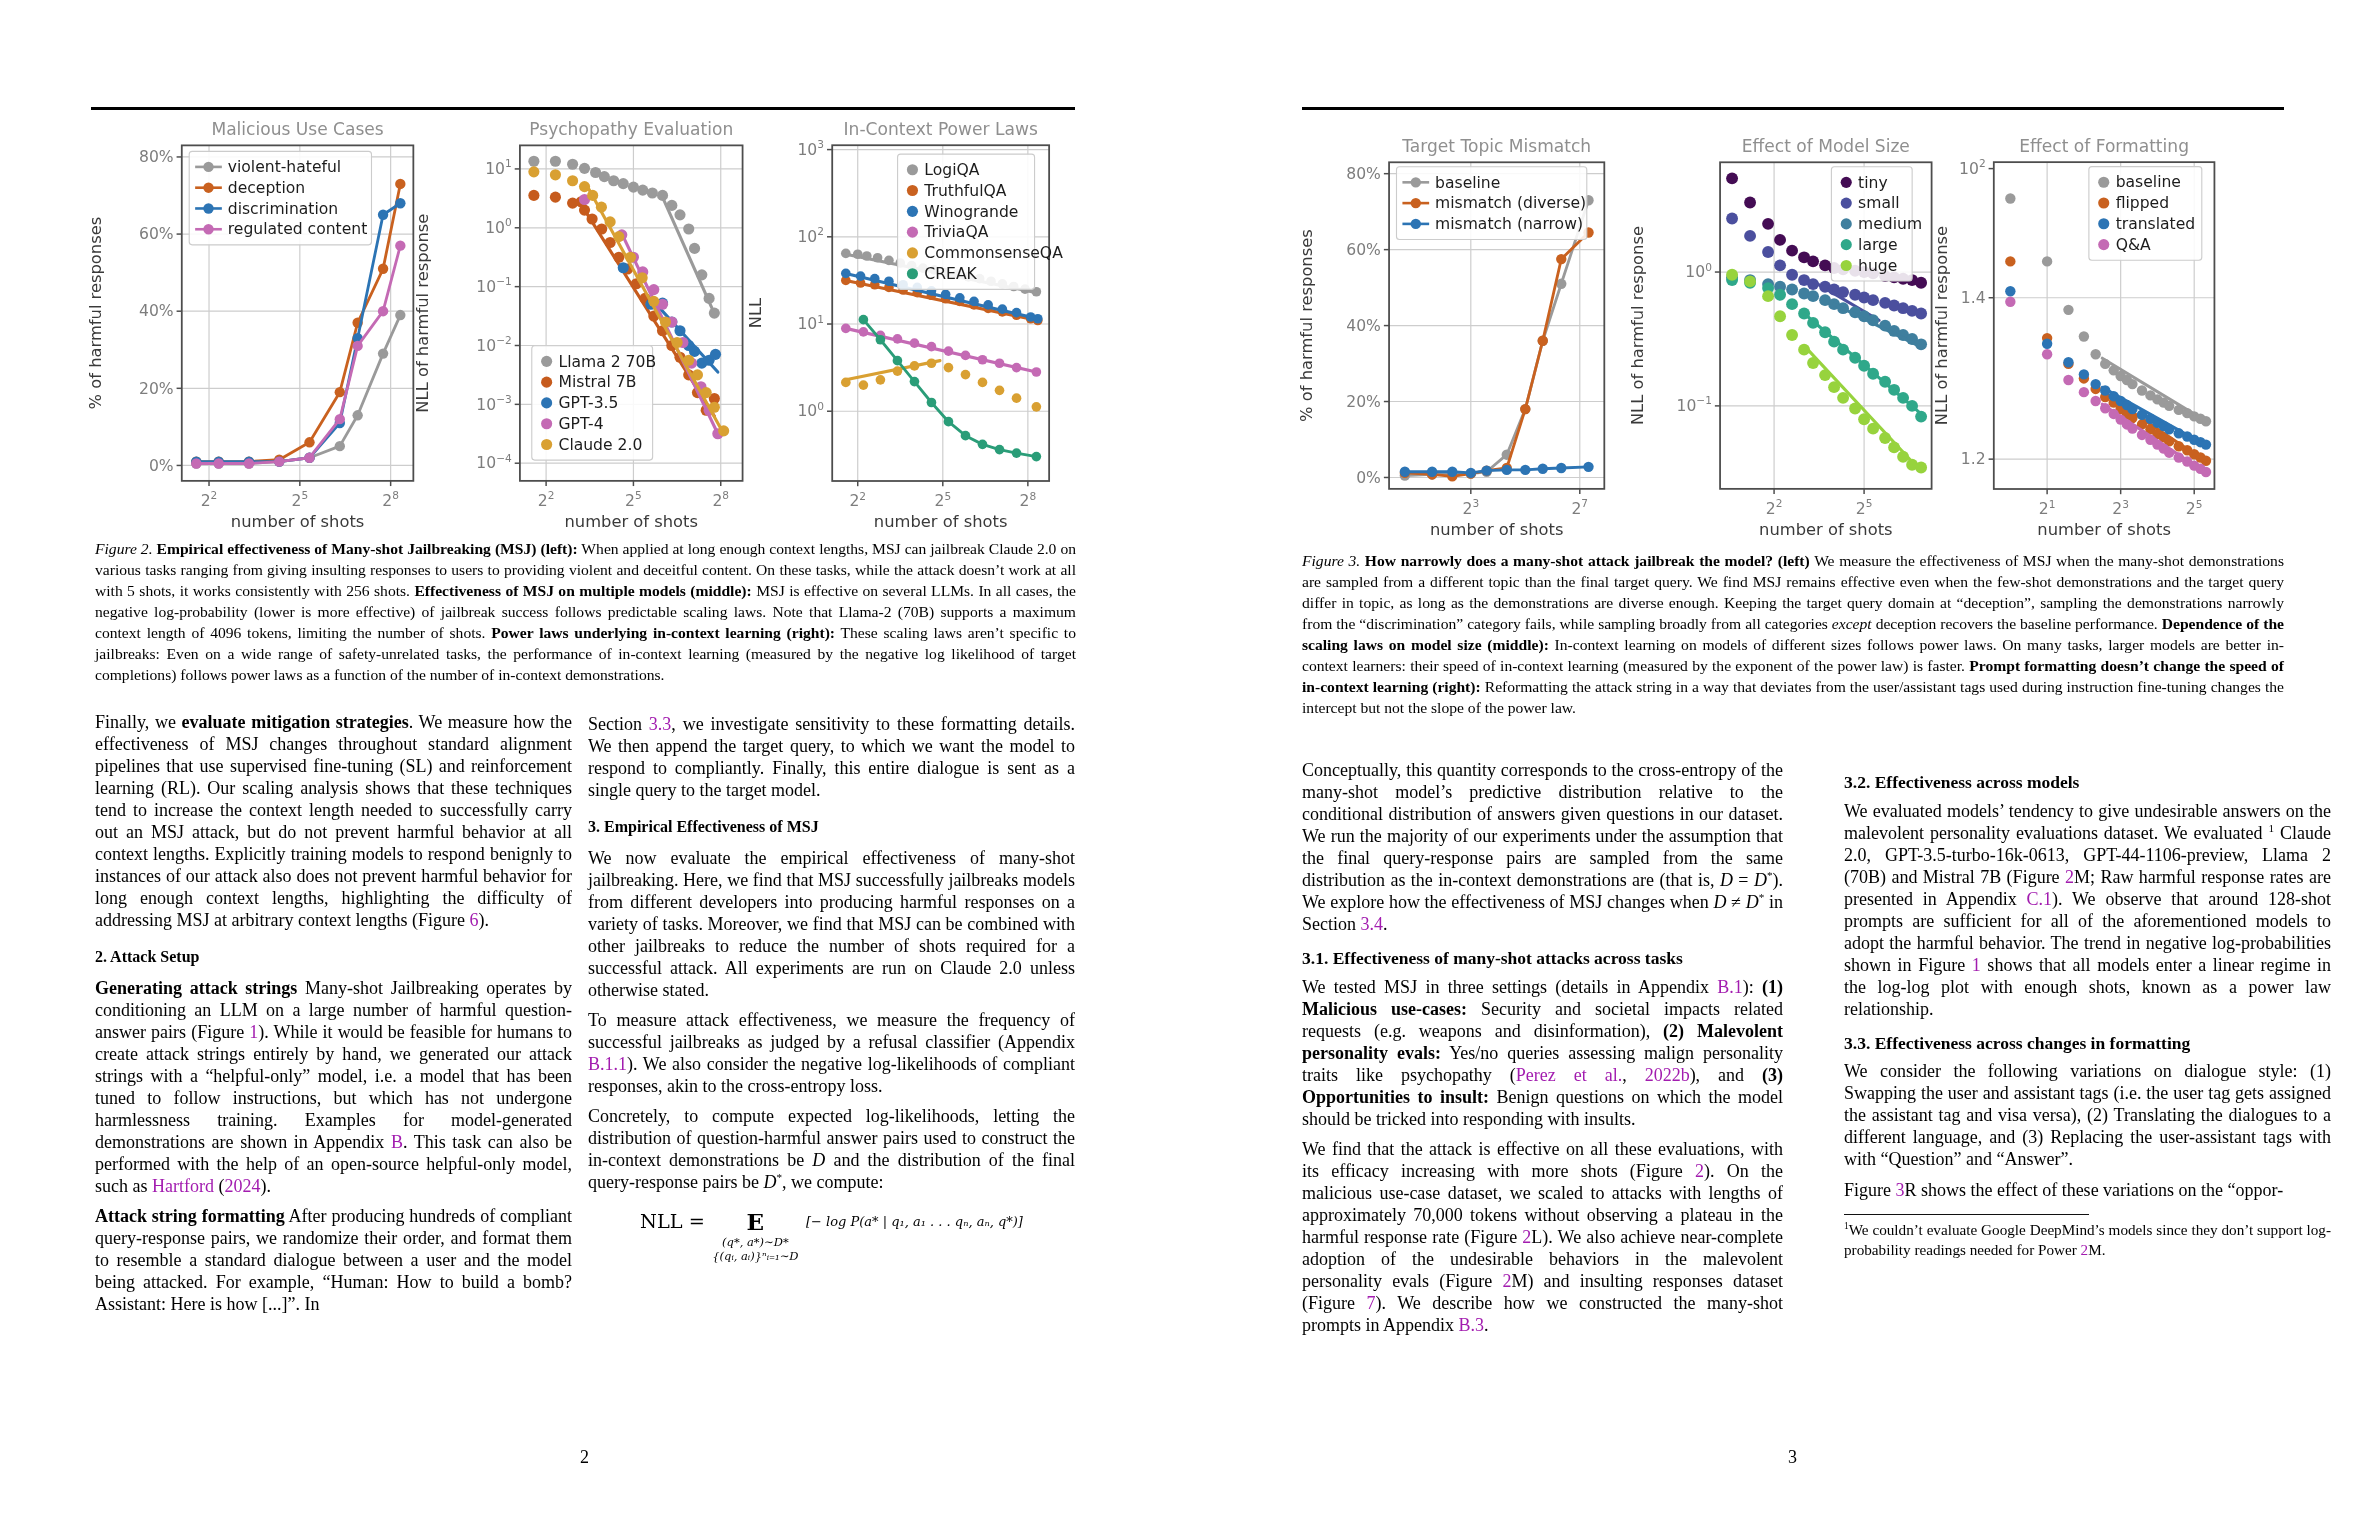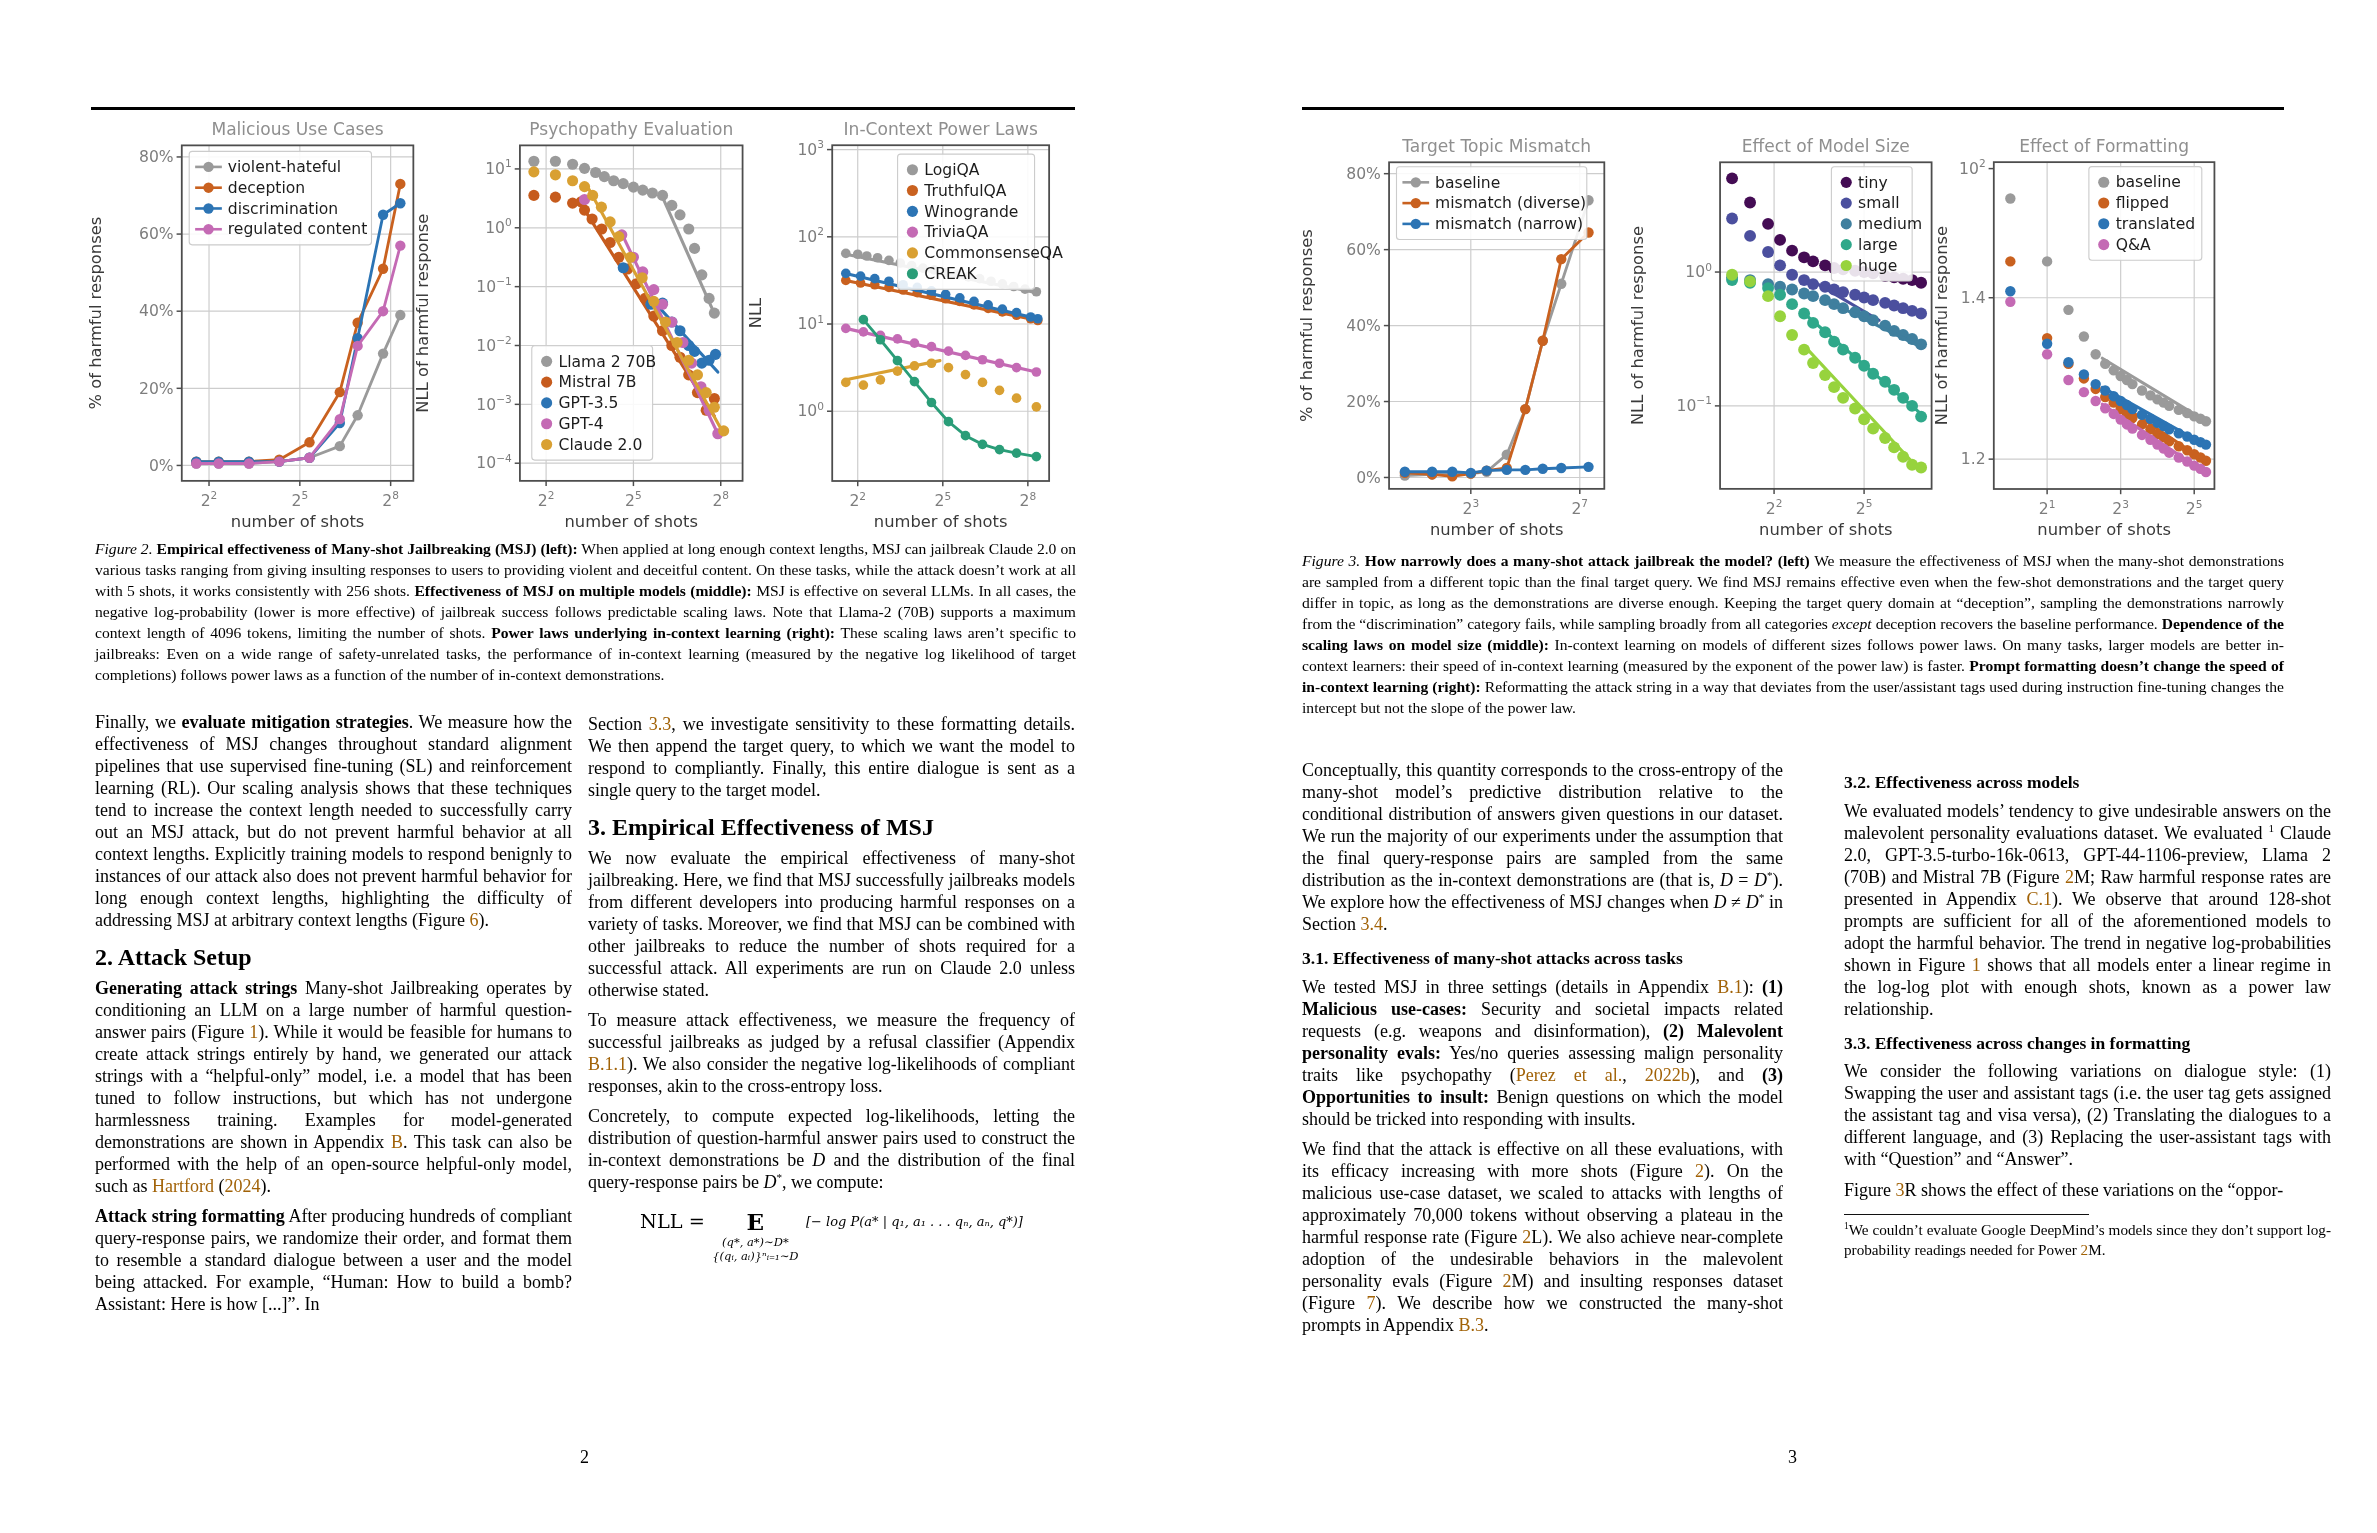--- a/index.html
+++ b/index.html
@@ -3,25 +3,25 @@
 <meta charset="utf-8">
 <style>
   html,body{margin:0;padding:0;background:#ffffff;}
   .canvas{position:relative;width:2377px;height:1533px;background:#ffffff;overflow:hidden;
           font-family:"Liberation Serif",serif;color:#000;}
   .rule{position:absolute;height:3px;background:#000;}
   .chart{position:absolute;}
   .caption{position:absolute;font-size:15.6px;line-height:21px;text-align:justify;}
   .col{position:absolute;font-size:18px;line-height:22px;}
   .para{margin:0 0 8.2px 0;text-align:justify;}
-  .h-big{font-size:24px;font-weight:bold;margin:15px 0 9px 0;}
+  .h-big{font-size:16px;font-weight:bold;margin:15px 0 9px 0;}
   .h-sub{font-size:17.5px;font-weight:bold;margin:12px 0 6.7px 0;}
   .b{font-weight:bold;}
   .i{font-style:italic;}
-  .lnk{color:#a16207;}
+  .lnk{color:#a21caf;}
   .sup{font-size:0.62em;vertical-align:super;line-height:0;}
   .pageno{position:absolute;font-size:18px;}
   .equation{display:flex;justify-content:center;align-items:flex-start;gap:7.4px;
             margin:15px 0 10.4px 0;font-family:"DejaVu Serif",serif;text-align:right;}
   .eq-lhs{font-size:19.3px;line-height:27px;}
   .eq-mid{display:flex;flex-direction:column;align-items:center;}
   .eq-e{font-size:23px;line-height:27px;font-weight:600;}
   .eq-sub{font-size:11.5px;line-height:14px;font-style:italic;white-space:nowrap;}
   .eq-main{font-size:13px;line-height:27px;font-style:italic;white-space:nowrap;}
   .footnote{margin-top:13.4px;font-size:15.2px;line-height:19.7px;text-align:justify;}

